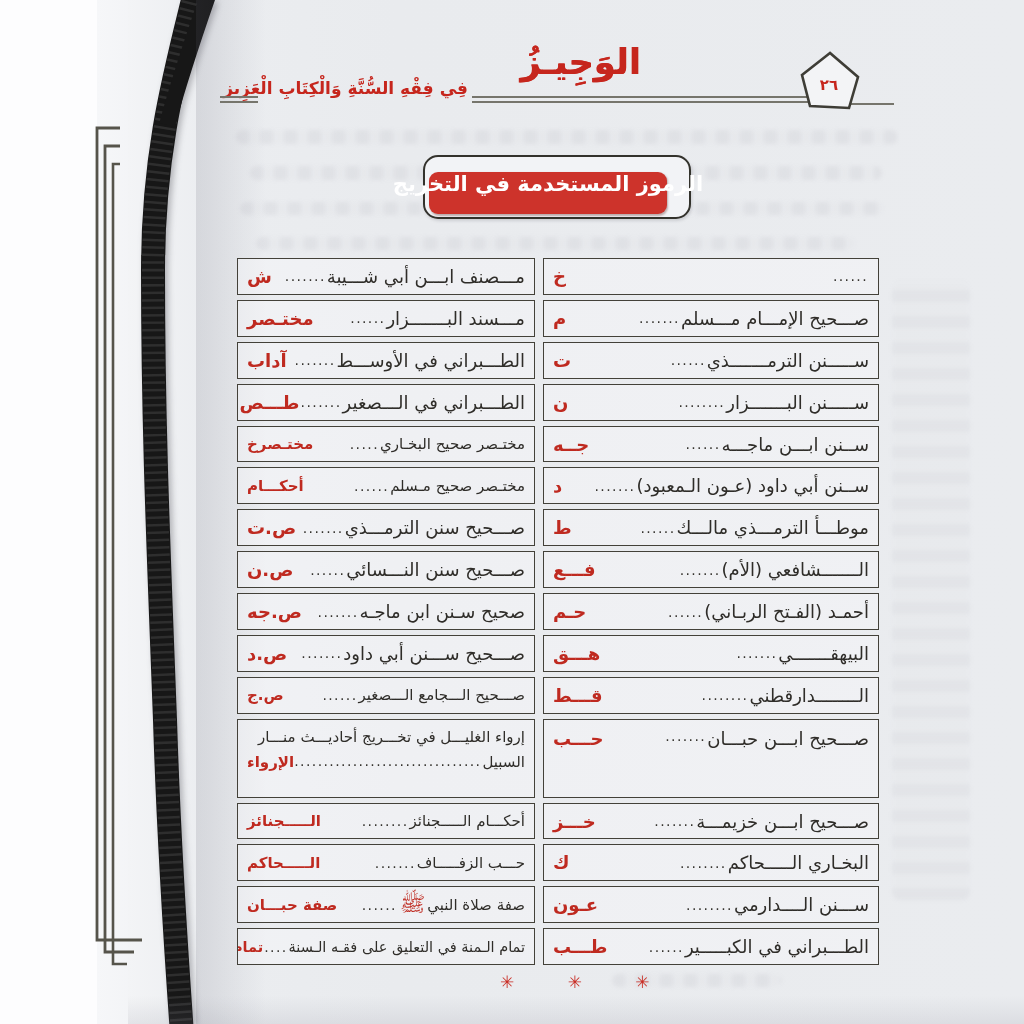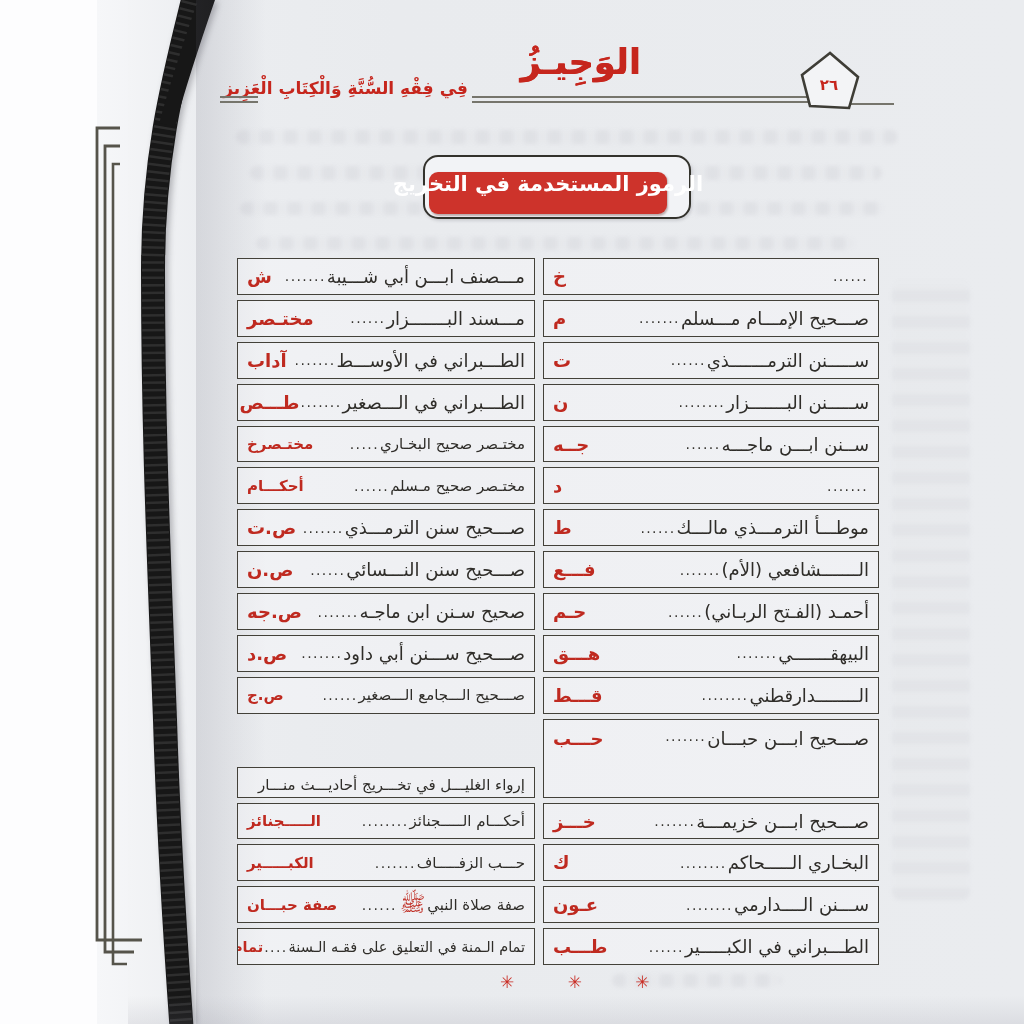--- a/index.html
+++ b/index.html
@@ -138,20 +138,21 @@
         <span class="nm">ســـــنن البـــــــزار</span>
         <span class="dots">........</span>
         <span class="sym">ن</span>
       </div>
       <div class="cell" style="grid-area: 5 / 1 / span 1;">
         <span class="nm">ســنن ابـــن ماجـــه</span>
         <span class="dots">......</span>
         <span class="sym">جــه</span>
       </div>
       <div class="cell" style="grid-area: 6 / 1 / span 1;">
+        <span class="nm">ســنن أبي داود (عـون الـمعبود)</span>
         <span class="dots">.......</span>
         <span class="sym">د</span>
       </div>
       <div class="cell" style="grid-area: 7 / 1 / span 1;">
         <span class="nm">موطـــأ الترمـــذي مالـــك</span>
         <span class="dots">......</span>
         <span class="sym">ط</span>
       </div>
       <div class="cell" style="grid-area: 8 / 1 / span 1;">
         <span class="nm">الـــــــشافعي (الأم)</span>
@@ -246,37 +247,37 @@
       <div class="cell" style="grid-area: 10 / 2 / span 1;">
         <span class="nm">صـــحيح ســـنن أبي داود</span>
         <span class="dots">.......</span>
         <span class="sym">ص.د</span>
       </div>
       <div class="cell small" style="grid-area: 11 / 2 / span 1;">
         <span class="nm">صـــحيح الـــجامع الـــصغير</span>
         <span class="dots">......</span>
         <span class="sym">ص.ج</span>
       </div>
-      <div class="cell tall small wrap" style="grid-area: 12 / 2 / span 2; margin-top: 48px;">
+      <div class="cell tall small wrap" style="grid-area: 12 / 2 / span 2;">
         <div><span class="nm">إرواء الغليـــل في تخـــريج أحاديـــث منـــار</span></div>
         <div class="wline">
           <span class="nm">السبيل</span>
           <span class="dots">........................................</span>
           <span class="sym">الإرواء</span>
         </div>
       </div>
       <div class="cell small" style="grid-area: 14 / 2 / span 1;">
         <span class="nm">أحكـــام الـــــجنائز</span>
         <span class="dots">........</span>
         <span class="sym">الـــــجنائز</span>
       </div>
       <div class="cell small" style="grid-area: 15 / 2 / span 1;">
         <span class="nm">حـــب الزفـــــاف</span>
         <span class="dots">.......</span>
-        <span class="sym">الكبـــــير</span>
+        <span class="sym">الـــــحاكم</span>
       </div>
       <div class="cell small" style="grid-area: 16 / 2 / span 1;">
         <span class="nm">صفة صلاة النبي</span>
         <span class="mark">ﷺ</span>
         <span class="dots">......</span>
         <span class="sym">صفة حبـــان</span>
       </div>
       <div class="cell xsmall" style="grid-area: 17 / 2 / span 1;">
         <span class="nm">تمام الـمنة في التعليق على فقـه الـسنة</span>
         <span class="dots">....</span>

